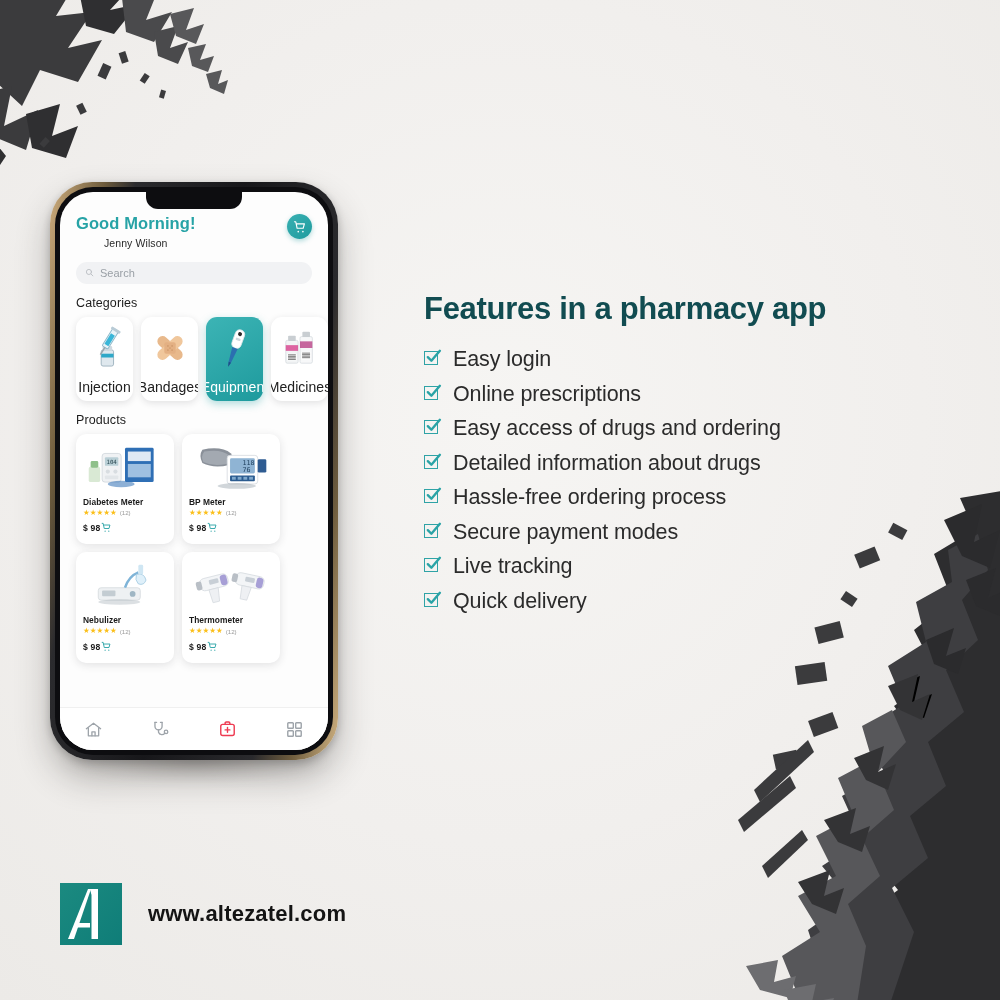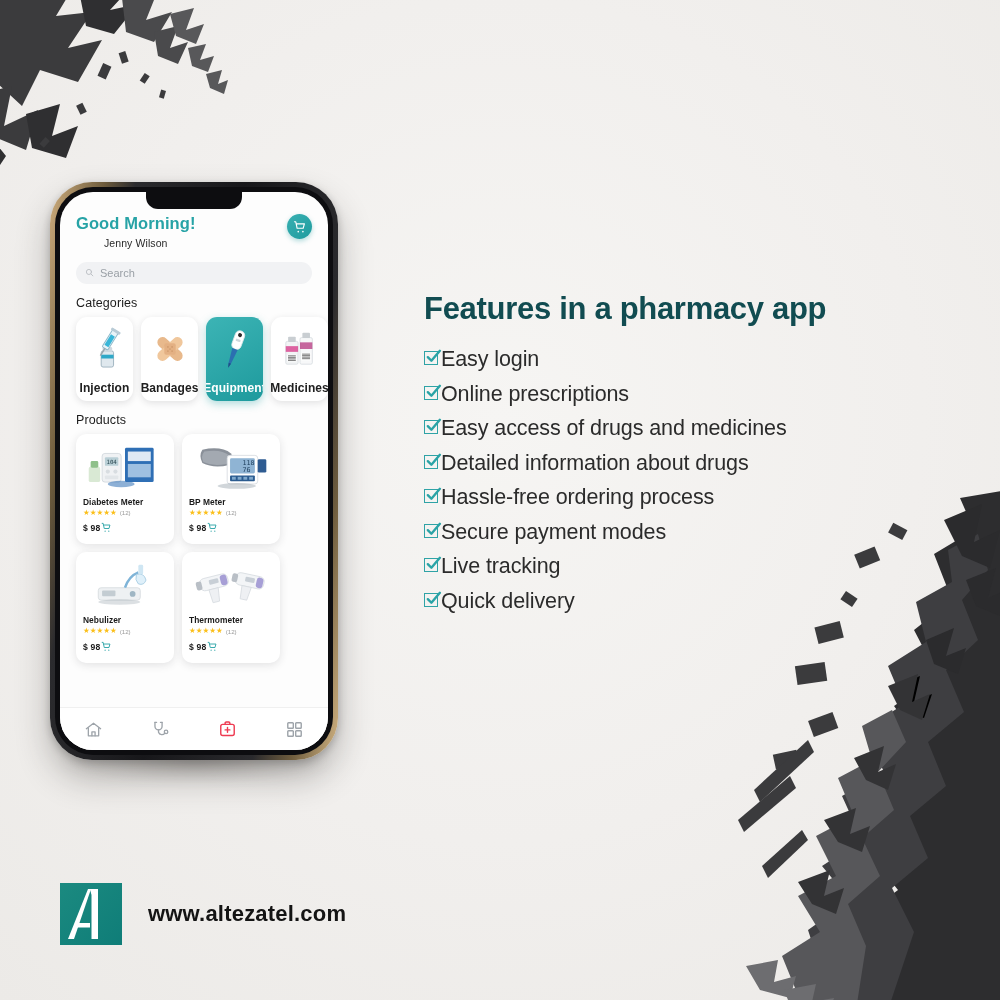--- a/index.html
+++ b/index.html
@@ -79,21 +79,21 @@
   .cats{display:flex;gap:8px;}
   .cat{
     width:57px;height:84px;border-radius:11px;background:#fff;flex:none;
     box-shadow:0 2px 7px rgba(40,40,50,.13);
     display:flex;flex-direction:column;align-items:center;justify-content:flex-end;
     padding-bottom:6px;box-sizing:border-box;overflow:hidden;position:relative;
   }
   .cat.active{background:linear-gradient(150deg,#3cb4b5,#1e9a9d);box-shadow:0 3px 9px rgba(30,154,157,.34);}
   .cat-ico{flex:1;display:flex;align-items:center;justify-content:center;width:100%;}
   .cat-ico svg{width:38px;height:46px;}
-  .cat-lbl{font-size:12px;color:#202020;font-weight:700;letter-spacing:.05px;white-space:nowrap;}
+  .cat-lbl{font-size:14px;color:#202020;font-weight:400;letter-spacing:.05px;white-space:nowrap;}
   .cat.active .cat-lbl{color:#ffffff;}
 
   .prods{display:flex;flex-wrap:wrap;gap:8px;margin-top:2px;}
   .prod{
     width:98px;border-radius:10px;background:#fff;flex:none;
     box-shadow:0 2px 8px rgba(40,40,50,.13);
     padding:6px 7px 7px 7px;box-sizing:border-box;
   }
   .prod-img{height:52px;display:flex;align-items:center;justify-content:center;}
   .prod-img svg{max-width:88px;max-height:50px;}
@@ -112,21 +112,21 @@
   }
   .tab svg{width:19px;height:19px;display:block;}
 
   
   .right{position:absolute;left:424px;top:292px;width:520px;}
   .headline{
     font-size:31px;font-weight:700;color:#114c51;letter-spacing:-.3px;margin:0;
     line-height:1.1;
   }
   .feat-list{list-style:none;margin:19px 0 0 0;padding:0;}
-  .feat{display:flex;align-items:flex-start;margin-bottom:5.5px;}
+  .feat{display:flex;align-items:flex-start;gap:12px;margin-bottom:5.5px;}
   .chk{position:relative;width:17px;height:17px;flex:none;margin-top:6px;}
   .chk .box{position:absolute;left:0;top:0;width:14px;height:14px;border:1.6px solid #2fa3a6;box-sizing:border-box;}
   .chk svg{position:absolute;left:1px;top:-3px;width:17px;height:17px;}
   .feat-txt{font-size:21.5px;color:#2b2b2b;line-height:1.35;letter-spacing:-.1px;}
 
   
   .footer{position:absolute;left:60px;bottom:55px;display:flex;align-items:center;gap:26px;}
   .logo{width:62px;height:62px;flex:none;}
   .logo svg{display:block;width:100%;height:100%;}
   .url{font-size:22px;font-weight:700;color:#141414;letter-spacing:.2px;}
@@ -524,21 +524,21 @@
         </span>
         <span class="feat-txt">Online prescriptions</span>
       </li>
       <li class="feat">
         <span class="chk">
           <span class="box"></span>
           <svg viewBox="0 0 24 24" fill="none" stroke="#2aa3a6" stroke-width="3.4" stroke-linecap="round" stroke-linejoin="round">
               <path d="M4 13l5 5L21 4"></path>
             </svg>
         </span>
-        <span class="feat-txt">Easy access of drugs and medicines</span>
+        <span class="feat-txt">Easy access of drugs and ordering</span>
       </li>
       <li class="feat">
         <span class="chk">
           <span class="box"></span>
           <svg viewBox="0 0 24 24" fill="none" stroke="#2aa3a6" stroke-width="3.4" stroke-linecap="round" stroke-linejoin="round">
               <path d="M4 13l5 5L21 4"></path>
             </svg>
         </span>
         <span class="feat-txt">Detailed information about drugs</span>
       </li>

